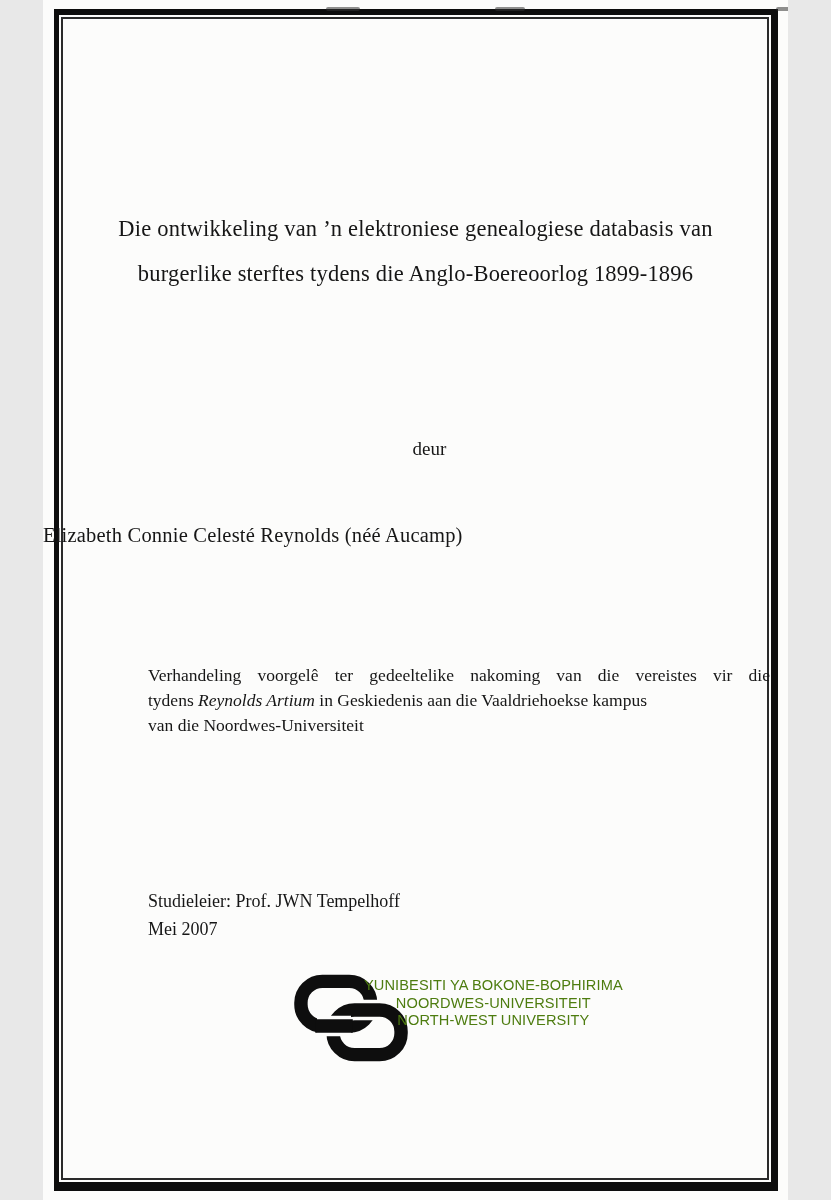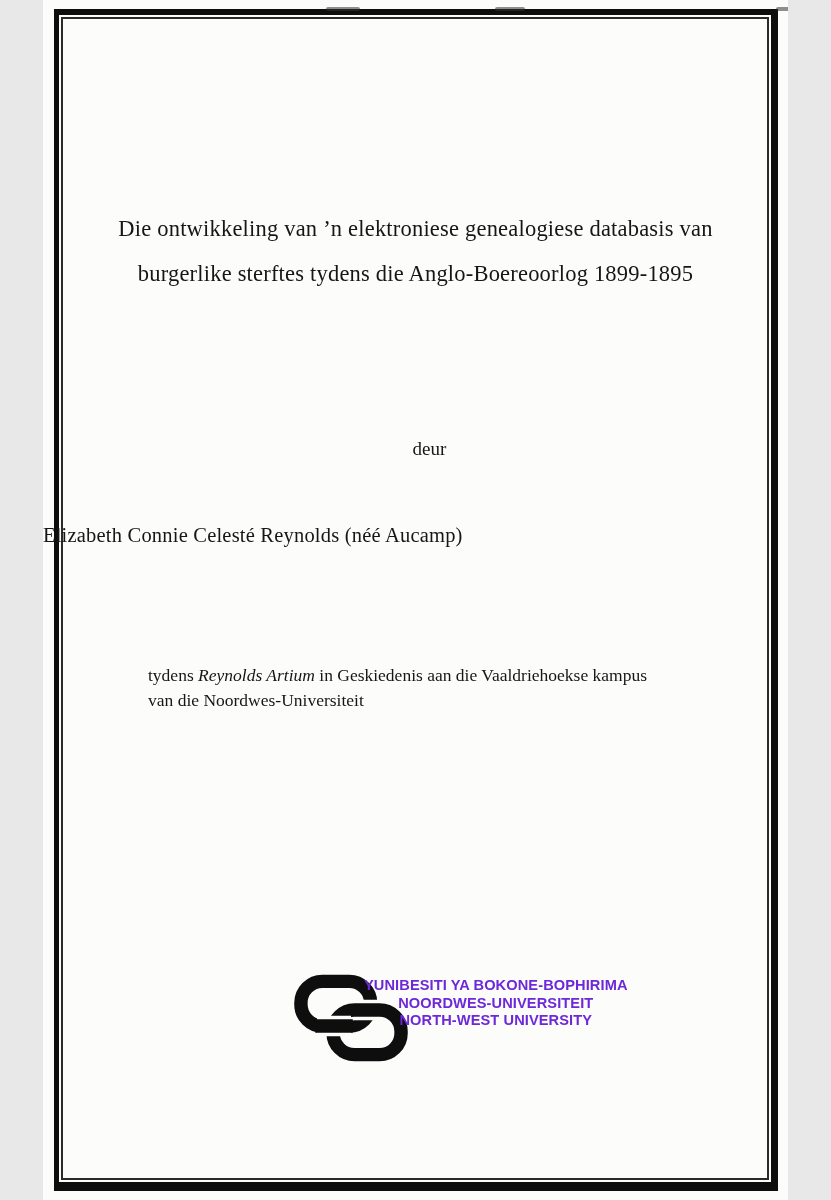--- a/index.html
+++ b/index.html
@@ -98,50 +98,55 @@
   }
   .logo-text {
     font-family: "Liberation Sans", sans-serif;
     font-size: 14.6px;
     line-height: 17.5px;
     letter-spacing: 0.1px;
     text-align: center;
     margin-left: -46px;
     margin-top: 9px;
     white-space: nowrap;
-    font-weight: 700;
-    color: #6d28d9;
+    font-weight: 400;
+    color: #4d7c0f;
   }
 </style>
 </head>
 <body>
 
 <div class="page">
 
   <div class="frame-outer">
     <div class="frame-inner"></div>
   </div>
   <div class="smudge s1"></div>
   <div class="smudge s2"></div>
   <div class="smudge s3"></div>
 
   <div class="title-block">
     <div>Die ontwikkeling van ’n elektroniese genealogiese databasis van</div>
-    <div>burgerlike sterftes tydens die Anglo-Boereoorlog 1899-1895</div>
+    <div>burgerlike sterftes tydens die Anglo-Boereoorlog 1899-1896</div>
   </div>
 
   <div class="byline">deur</div>
 
   <div class="author">Elizabeth Connie Celesté Reynolds (néé Aucamp)</div>
 
   <div class="statement">
+    <div class="just">Verhandeling voorgelê ter gedeeltelike nakoming van die vereistes vir die</div>
     <div><span>tydens </span><span class="it">Reynolds Artium</span><span> in Geskiedenis aan die Vaaldriehoekse kampus</span></div>
     <div>van die Noordwes-Universiteit</div>
   </div>
 
+  <div class="supervisor-block">
+    <div>Studieleier: Prof. JWN Tempelhoff</div>
+    <div>Mei 2007</div>
+  </div>
 
   <div class="logo">
     <svg class="logo-mark" viewBox="0 0 132 102" aria-hidden="true">
 
       <rect x="10" y="10" width="78" height="50" rx="24" fill="none" stroke="#0e0e0e" stroke-width="15"></rect>
 
       <rect x="46" y="42" width="76" height="50" rx="24" fill="none" stroke="#fcfcfb" stroke-width="23"></rect>
       <rect x="46" y="42" width="76" height="50" rx="24" fill="none" stroke="#0e0e0e" stroke-width="15"></rect>
 
       <path d="M 28 60 L 66 60" fill="none" stroke="#fcfcfb" stroke-width="23"></path>

